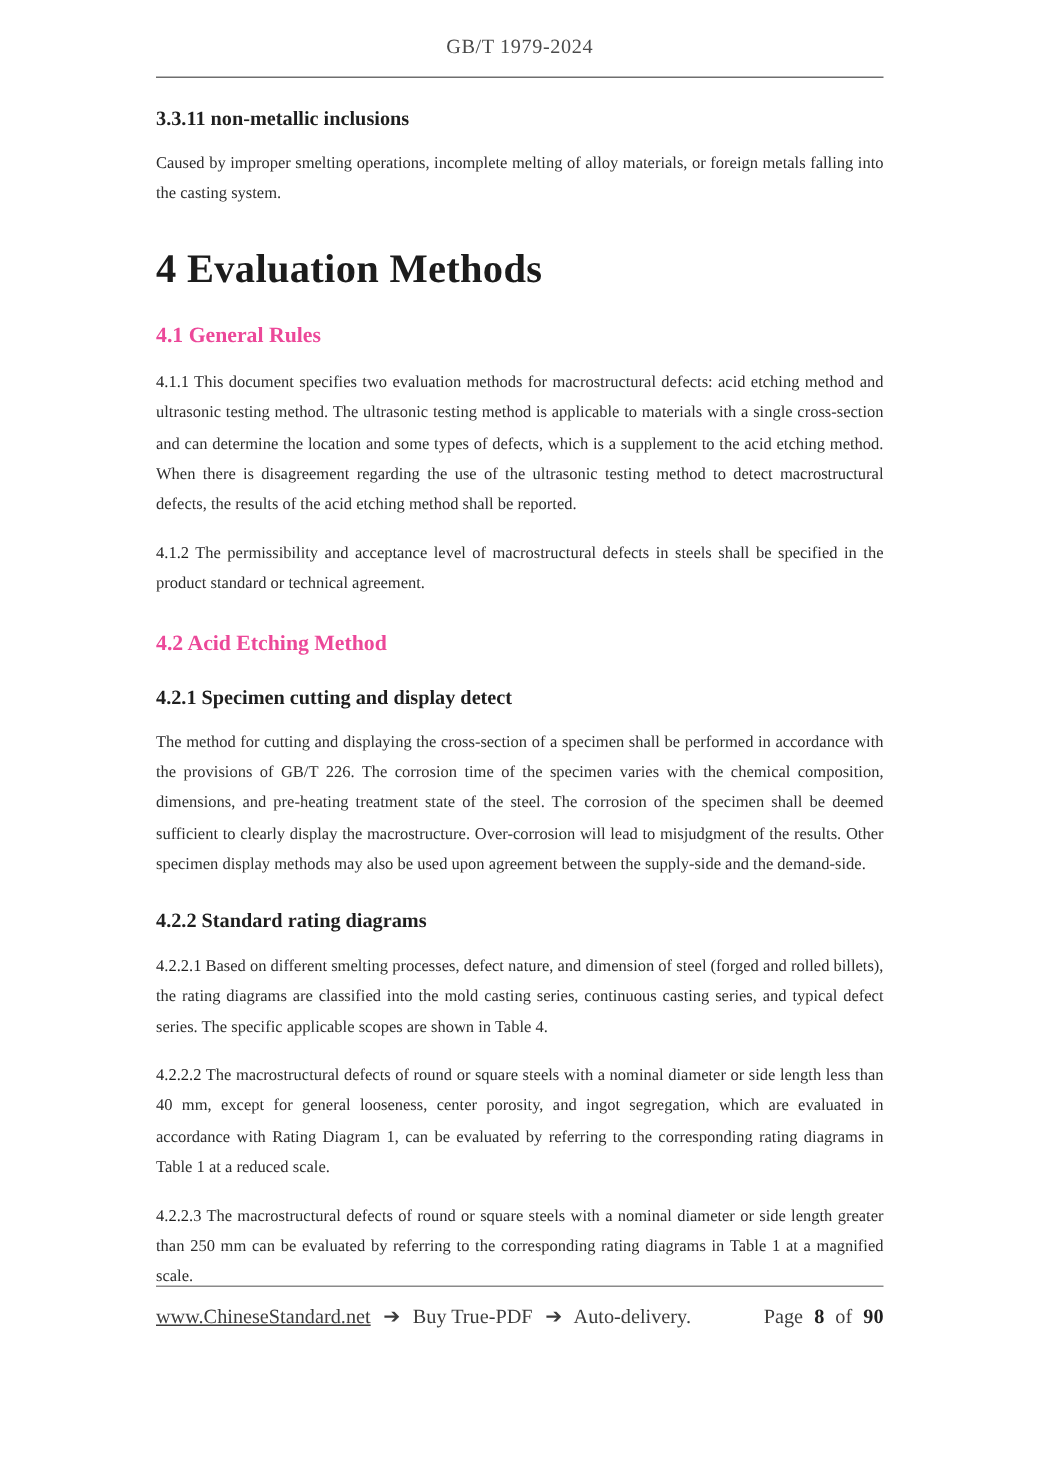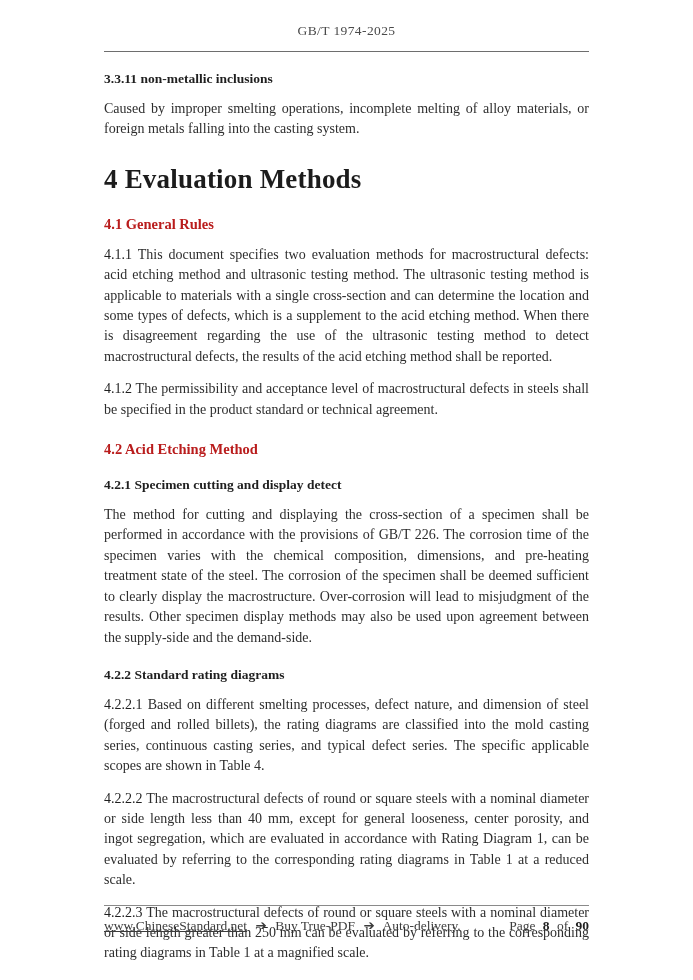--- a/index.html
+++ b/index.html
@@ -27,54 +27,54 @@
   .header-rule {
     border: none;
     border-top: 1px solid #6e6e6e;
     margin: 12px 104px 0 104px;
     height: 0;
   }
   .content {
     margin: 0 104px;
   }
   .body-para {
-    font-size: 14px;
+    font-size: 11px;
     line-height: 20.4px;
     text-align: justify;
     margin: 12px 0 0 0;
     color: #2d2d2d;
   }
   .clause-num {
     font-weight: normal;
     color: #1f1f1f;
   }
   h1.chapter-title {
     font-size: 27px;
     font-weight: bold;
     color: #1c1c1c;
     margin: 24px 0 0 0;
     letter-spacing: 0.2px;
   }
   h2.section-heading {
     font-size: 14.5px;
     font-weight: bold;
-    color: #b91c1c;
+    color: #ec4899;
     margin: 21px 0 0 0;
   }
   h3.subsection-heading {
     font-size: 13.5px;
     font-weight: bold;
     color: #1f1f1f;
     margin: 19px 0 0 0;
   }
   .footer {
     position: absolute;
     left: 104px;
     right: 104px;
-    top: 905px;
+    top: 857px;
   }
   .footer-rule {
     border: none;
     border-top: 1px solid #8a8a8a;
     margin: 0;
     height: 0;
   }
   .footer-row {
     display: flex;
     justify-content: space-between;
@@ -99,21 +99,21 @@
   .page-indicator span, .page-indicator b {
     margin-left: 4px;
   }
 </style>
 </head>
 <body>
 
 <div class="page">
 
   <div class="running-header">
-    <span>GB/T 1974-2025</span>
+    <span>GB/T 1979-2024</span>
   </div>
   <hr class="header-rule">
 
   <main class="content">
 
     <h3 class="subsection-heading">3.3.11 non-metallic inclusions</h3>
 
     <p class="body-para">Caused by improper smelting operations, incomplete melting of alloy materials, or foreign metals falling into the casting system.</p>
 
     <h1 class="chapter-title">4 Evaluation Methods</h1>

